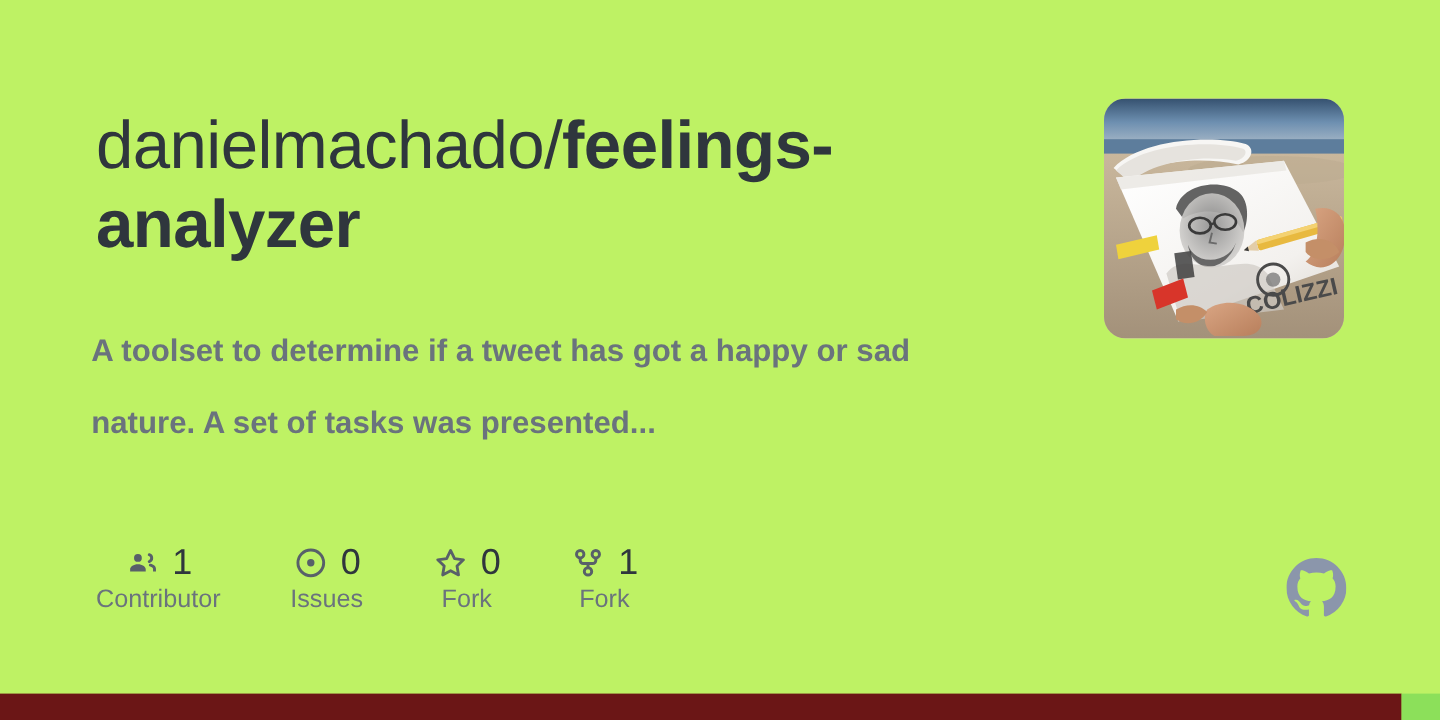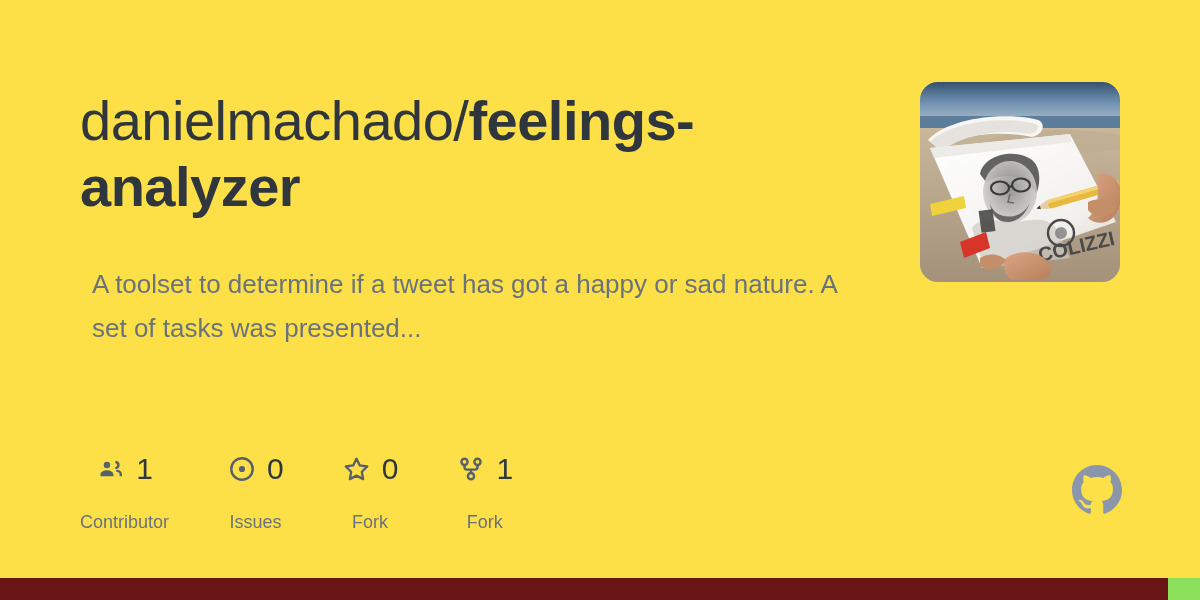--- a/index.html
+++ b/index.html
@@ -12,21 +12,21 @@
     background: #ffffff;
     font-family: "Liberation Sans", sans-serif;
     overflow: hidden;
     position: relative;
   }
 
   #card {
     position: relative;
     width: 1200px;
     height: 600px;
-    background: #fde047;
+    background: #bef264;
   }
 
   
   #repo-title {
     position: absolute;
     left: 80px;
     top: 88px;
     width: 790px;
     font-size: 56px;
     line-height: 66px;
@@ -39,26 +39,26 @@
   #repo-title .slash {
     font-weight: 300;
   }
   #repo-title .name {
     font-weight: 700;
   }
 
   
   #repo-description {
     position: absolute;
-    left: 92px;
+    left: 76px;
     top: 262px;
     width: 770px;
     font-size: 26px;
-    line-height: 44px;
-    font-weight: 400;
+    line-height: 60px;
+    font-weight: 700;
     color: #6a737d;
   }
 
   
   #avatar {
     position: absolute;
     left: 920px;
     top: 82px;
     width: 200px;
     height: 200px;
@@ -96,22 +96,22 @@
     margin-right: 10px;
   }
   .stat-icon svg { display: block; }
   .stat-count {
     font-size: 30px;
     font-weight: 400;
     color: #2f363d;
     line-height: 30px;
   }
   .stat-label {
-    margin-top: 24px;
-    font-size: 18px;
+    margin-top: 2px;
+    font-size: 21px;
     font-weight: 400;
     color: #6a737d;
     line-height: 24px;
     white-space: nowrap;
   }
 
   
   #github-logo {
     position: absolute;
     left: 1072px;

